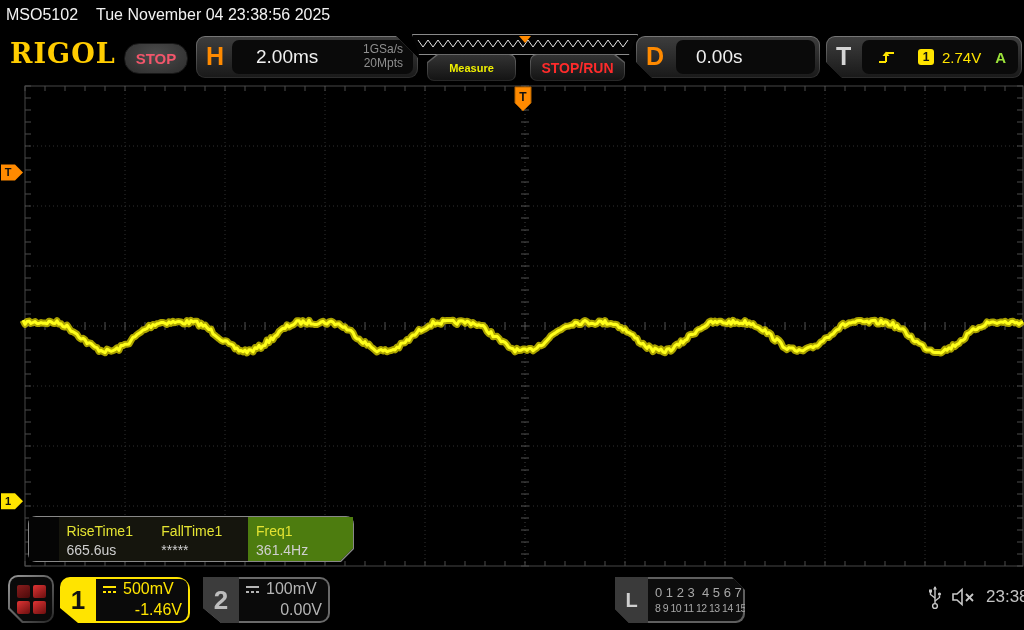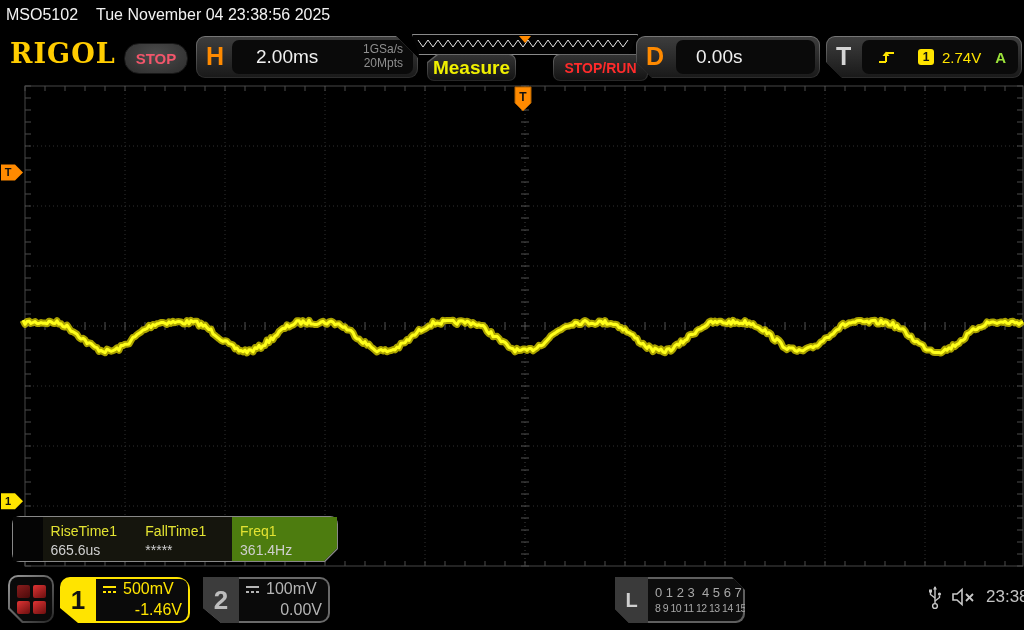--- a/index.html
+++ b/index.html
@@ -41,39 +41,39 @@
   .preview{position:absolute;left:412px;top:4px;width:224px;height:19px;background:#030303;
            border:1px solid #8a8a8a;
            clip-path:polygon(0 0,100% 0,calc(100% - 9px) 100%,7px 100%);}
 
   .hbtn{position:absolute;top:24px;height:27px;background:linear-gradient(#6b6b6b,#262626);}
   .hbtn .pin{position:absolute;inset:1px;background:linear-gradient(#333,#141414);
              display:flex;align-items:center;justify-content:center;}
   .measure-btn{left:427px;top:24px;width:89px;border-radius:7px;
            clip-path:polygon(0 8px,10px 0,100% 0,100% 100%,0 100%);}
   .measure-btn .pin{border-radius:6px;clip-path:polygon(0 8px,10px 0,100% 0,100% 100%,0 100%);
-           color:#f0f000;font-weight:bold;font-size:19px;}
+           color:#f0f000;font-weight:bold;font-size:11px;}
   .stoprun-btn{left:530px;top:24px;width:95px;border-radius:7px;
-           clip-path:polygon(0 0,calc(100% - 10px) 0,100% 8px,100% 100%,0 100%);margin-left:23px;}
+           clip-path:polygon(0 0,calc(100% - 10px) 0,100% 8px,100% 100%,0 100%);}
   .stoprun-btn .pin{border-radius:6px;clip-path:polygon(0 0,calc(100% - 10px) 0,100% 8px,100% 100%,0 100%);
            color:#ff2b2b;font-weight:bold;font-size:14px;}
 
   .tcontent{position:absolute;left:36px;top:4px;right:4px;bottom:4px;background:#0a0a0a;
             border-radius:7px;display:flex;align-items:center;}
   .trig-icon{margin-left:16px;}
   .src-badge{margin-left:22px;width:16px;height:16px;background:#ffe400;border-radius:3px;
              color:#111;font-size:12px;font-weight:bold;text-align:center;line-height:16px;}
   .trig-level{margin-left:8px;color:#ffe400;font-size:15px;}
   .trig-mode{margin-left:auto;margin-right:12px;color:#9be23a;font-size:15px;font-weight:bold;}
 
   
   .scope{position:absolute;left:0;top:84px;width:1024px;height:483px;background:#000;}
 
   
-  .mpanel{position:absolute;left:12px;top:516px;width:326px;height:46px;background:#888;
+  .mpanel{position:absolute;left:28px;top:516px;width:326px;height:46px;background:#888;
           border-radius:8px;
           clip-path:polygon(0 0,100% 0,100% calc(100% - 13px),calc(100% - 13px) 100%,0 100%);}
   .mpanel .min{position:absolute;inset:1px;background:#0c0c0c;border-radius:7px;
           clip-path:polygon(0 0,100% 0,100% calc(100% - 13px),calc(100% - 13px) 100%,0 100%);
           display:flex;}
   .mcell0{width:32px;background:#050505;}
   .mcell{width:94px;padding:6px 0 0 8px;background:#15150d;}
   .mcell:last-child{width:105px;background:#4d7c0f;}
   .mlabel{color:#e3e332;font-size:14px;}
   .mvalue{color:#cfcfcf;font-size:14px;margin-top:3px;}

